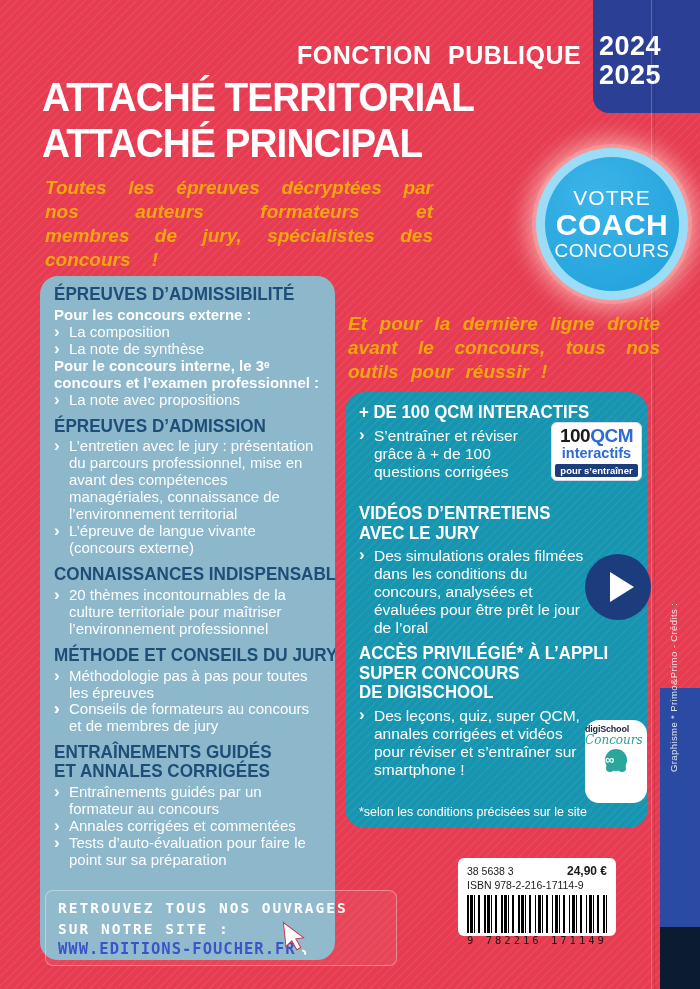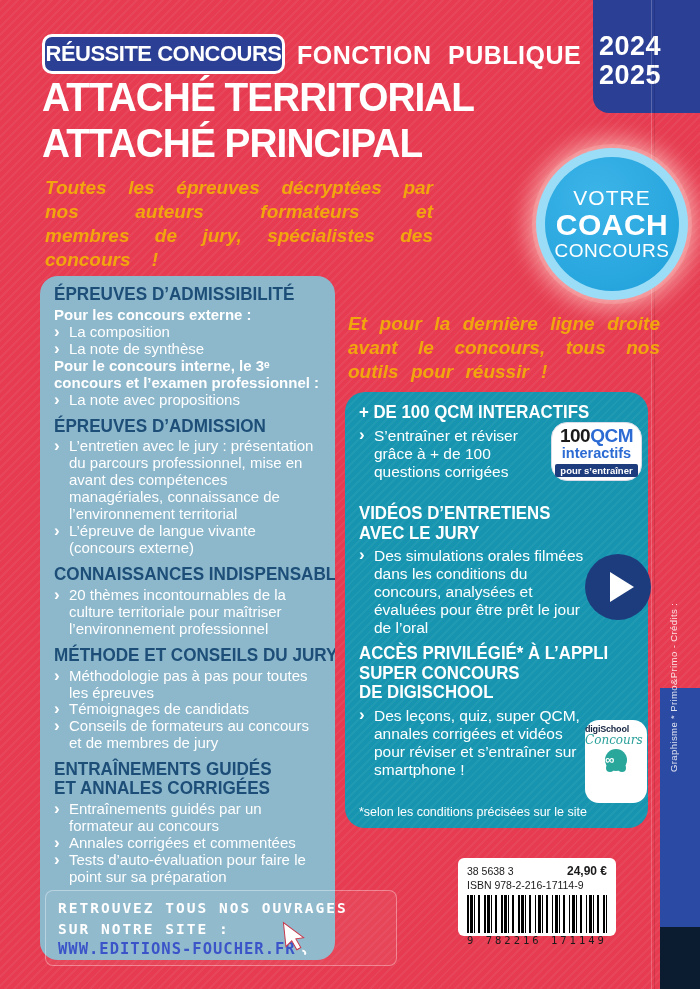--- a/index.html
+++ b/index.html
@@ -65,21 +65,21 @@
   .tp-h { font-weight:bold; font-size:17.5px; line-height:1.12; white-space:pre;
     transform:scaleX(0.96); transform-origin:0 0; }
   .tp-bul { position:relative; padding-left:15px; font-size:15.5px; line-height:1.16; margin-top:4px; }
   .tp-sec { position:absolute; left:14px; }
   .sec-a { top:11px; } .sec-a .tp-bul { width:200px; }
   .sec-b { top:112px; } .sec-b .tp-bul { width:232px; }
   .sec-c { top:252px; } .sec-c .tp-bul { width:230px; }
   .tp-footnote { position:absolute; left:14px; top:413px; font-size:12.5px; }
   
   .qcm-badge { position:absolute; left:206px; top:30px; width:91px; height:59px;
-    background:#fff; border:1px solid #d8dce8; border-radius:16px; text-align:center; padding-top:3px; }
+    background:#fff; border:1px solid #d8dce8; border-radius:6px; text-align:center; padding-top:3px; }
   .qcm-row { font-weight:bold; font-size:19px; line-height:1; letter-spacing:-0.5px; }
   .qcm-num { color:#1a1a1a; } .qcm-lbl { color:#2b6bd3; }
   .qcm-sub { color:#2b6bd3; font-weight:bold; font-size:14.5px; line-height:1; margin-top:1px; }
   .qcm-banner { margin:3px 3px 0; background:#1d3c7d; color:#fff; font-weight:bold;
     font-size:9.5px; line-height:13px; border-radius:2px; }
   
   .play-btn { position:absolute; left:240px; top:162px; width:66px; height:66px; border-radius:50%;
     background:#1d3c7d; display:flex; align-items:center; justify-content:center; }
   .play-tri { width:0; height:0; margin-left:7px;
     border-left:24px solid #fff; border-top:15px solid transparent; border-bottom:15px solid transparent; }
@@ -124,23 +124,20 @@
   <div class="corner-blue">
     <div class="years">2024
 2025</div>
   </div>
   <div class="fold-line-w"></div>
   <div class="fold-line-d"></div>
   <div class="spine-blue"></div>
   <div class="spine-navy"></div>
   <div class="credits">Graphisme * Primo&amp;Primo - Crédits :</div>
 
-  <div class="brand-badge">
-    <span>RÉUSSITE CONCOURS</span>
-  </div>
   <div class="collection">FONCTION PUBLIQUE</div>
   <div class="title">ATTACHÉ TERRITORIAL
 ATTACHÉ PRINCIPAL</div>
   <div class="intro">Toutes les épreuves décryptées par nos auteurs formateurs et membres de jury, spécialistes des concours !</div>
 
   <div class="coach-outer">
     <div class="coach-inner">
       <div class="coach-l1">VOTRE</div>
       <div class="coach-l2">COACH</div>
       <div class="coach-l3">CONCOURS</div>
@@ -161,21 +158,21 @@
       <div class="bul"><span class="chev">›</span><span>L’entretien avec le jury : présentation du parcours professionnel, mise en avant des compétences managériales, connaissance de l’environnement territorial</span></div>
       <div class="bul"><span class="chev">›</span><span>L’épreuve de langue vivante (concours externe)</span></div>
     </div>
     <div class="lp-sec">
       <h3 class="lp-h">CONNAISSANCES INDISPENSABLES</h3>
       <div class="bul"><span class="chev">›</span><span>20 thèmes incontournables de la culture territoriale pour maîtriser l’environnement professionnel</span></div>
     </div>
     <div class="lp-sec">
       <h3 class="lp-h">MÉTHODE ET CONSEILS DU JURY</h3>
       <div class="bul"><span class="chev">›</span><span>Méthodologie pas à pas pour toutes les épreuves</span></div>
-      <div class="bul"><span class="chev">›</span><span>Témoignages de candidats</span></div>
+      <div class="bul"><span class="chev">›</span></div>
       <div class="bul"><span class="chev">›</span><span>Conseils de formateurs au concours et de membres de jury</span></div>
     </div>
     <div class="lp-sec">
       <h3 class="lp-h">ENTRAÎNEMENTS GUIDÉS
 ET ANNALES CORRIGÉES</h3>
       <div class="bul"><span class="chev">›</span><span>Entraînements guidés par un formateur au concours</span></div>
       <div class="bul"><span class="chev">›</span><span>Annales corrigées et commentées</span></div>
       <div class="bul"><span class="chev">›</span><span>Tests d’auto-évaluation pour faire le point sur sa préparation</span></div>
     </div>
   </div>

